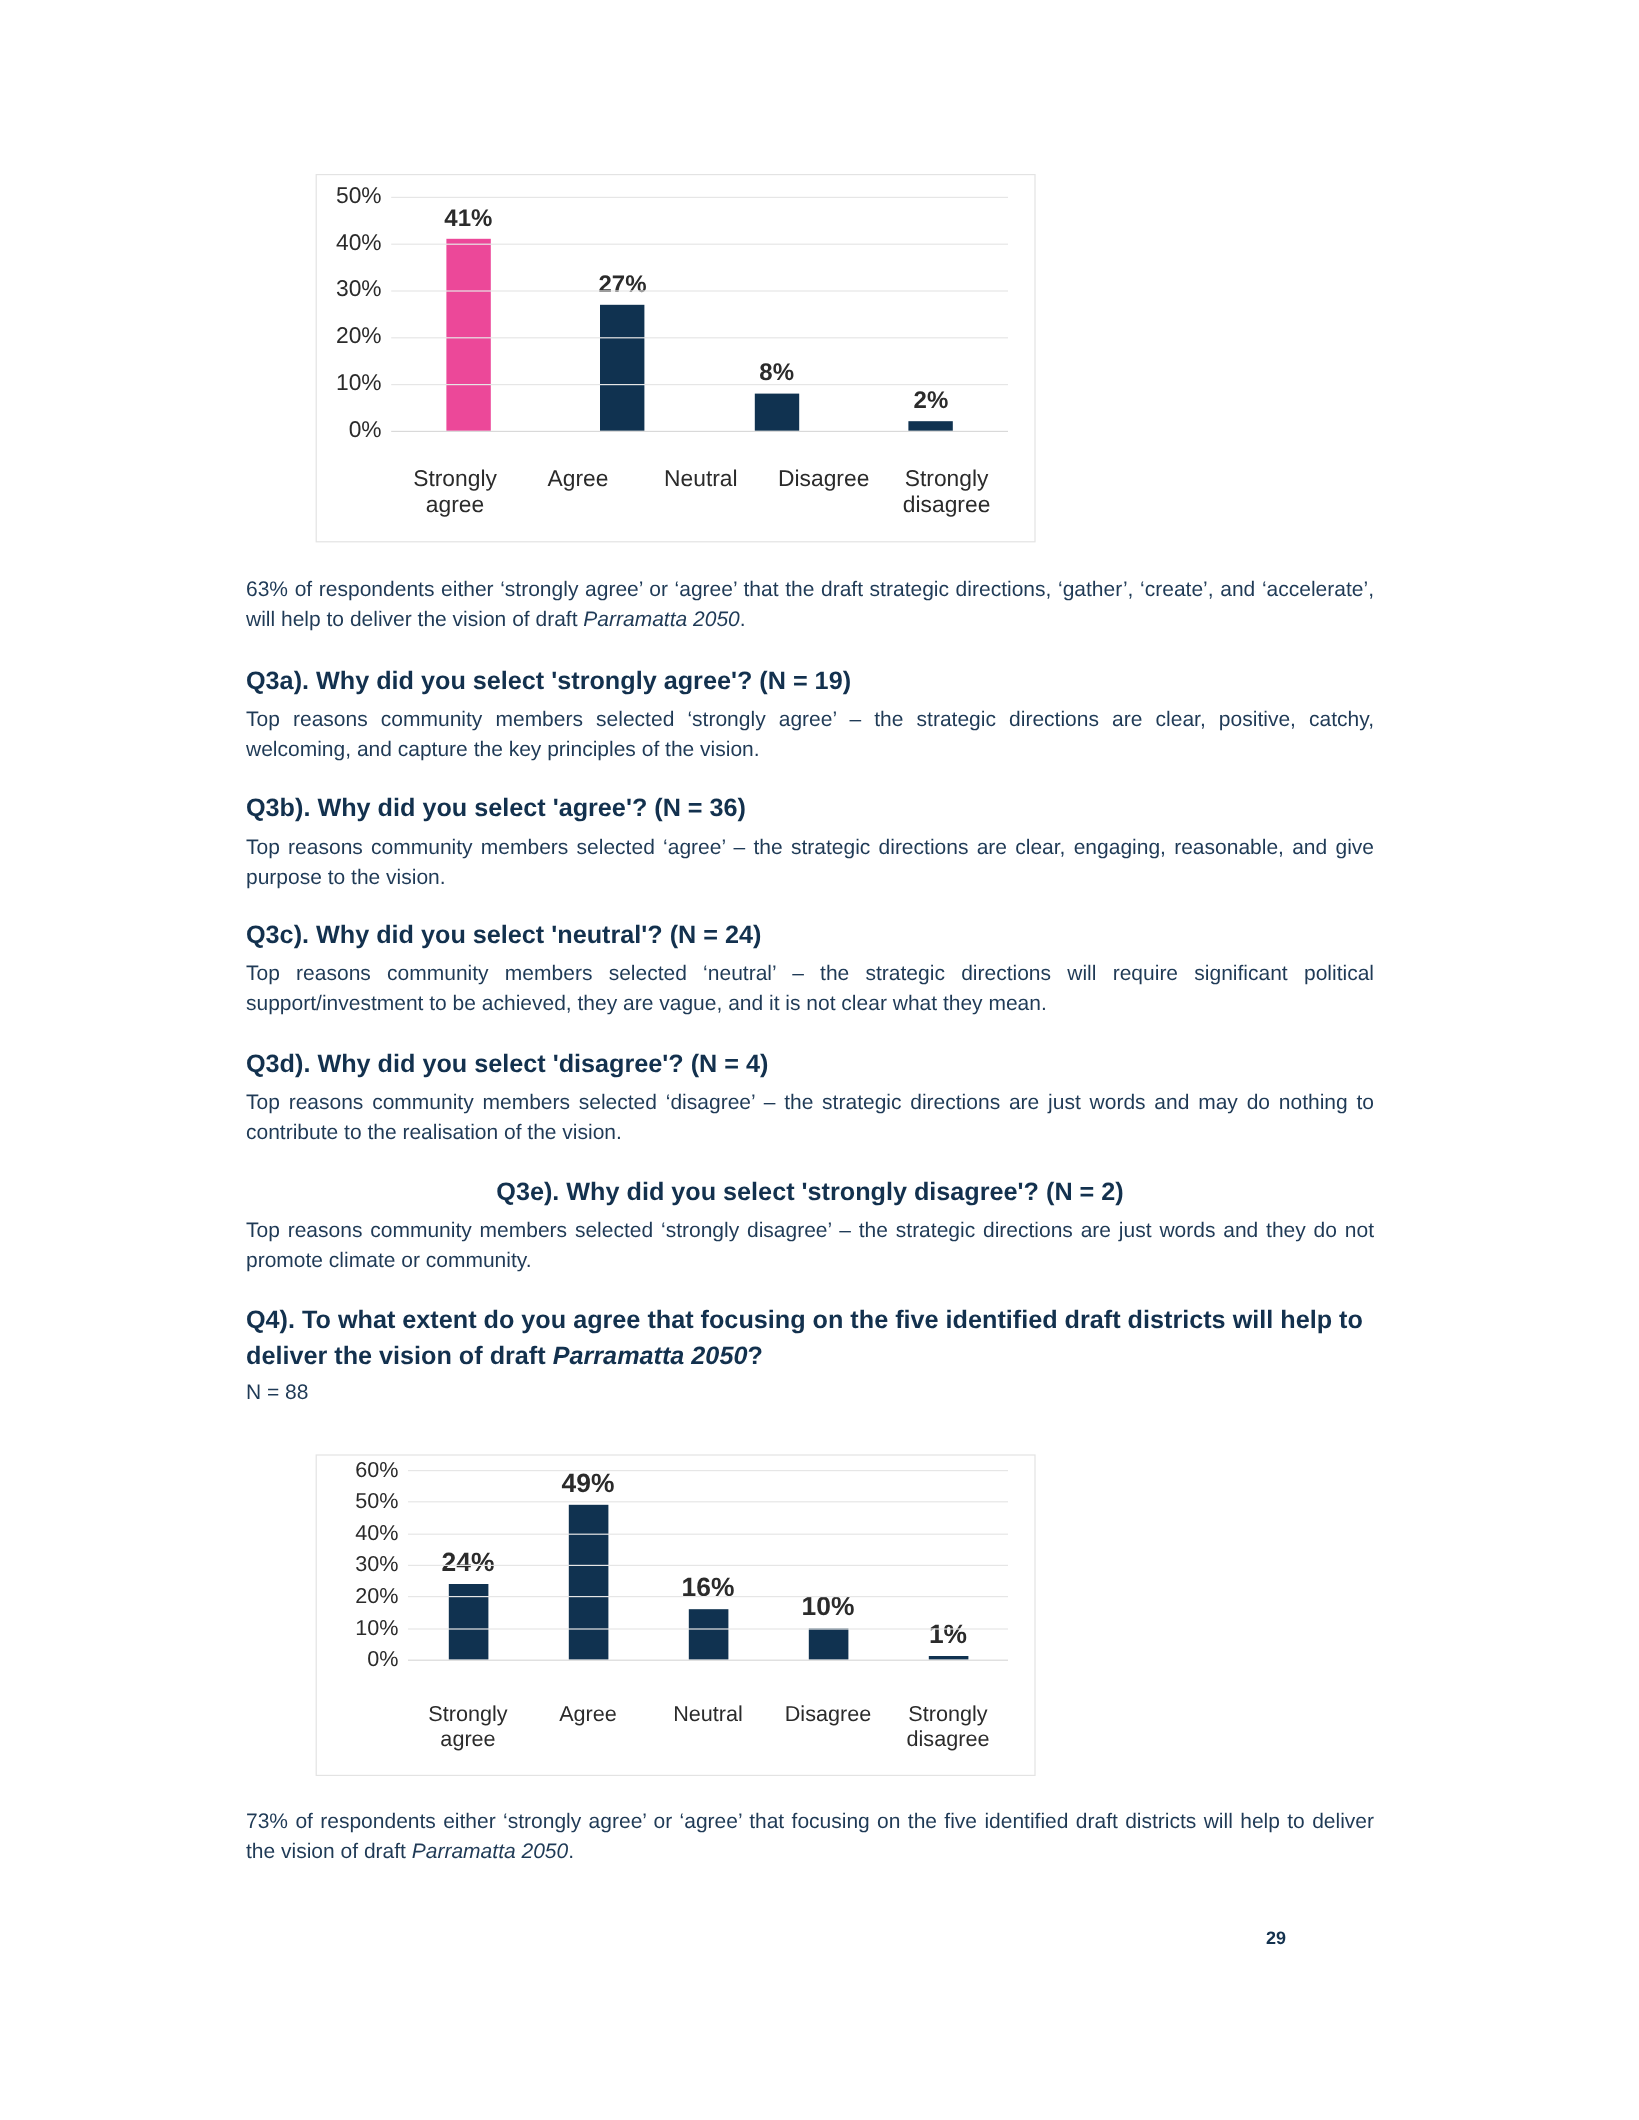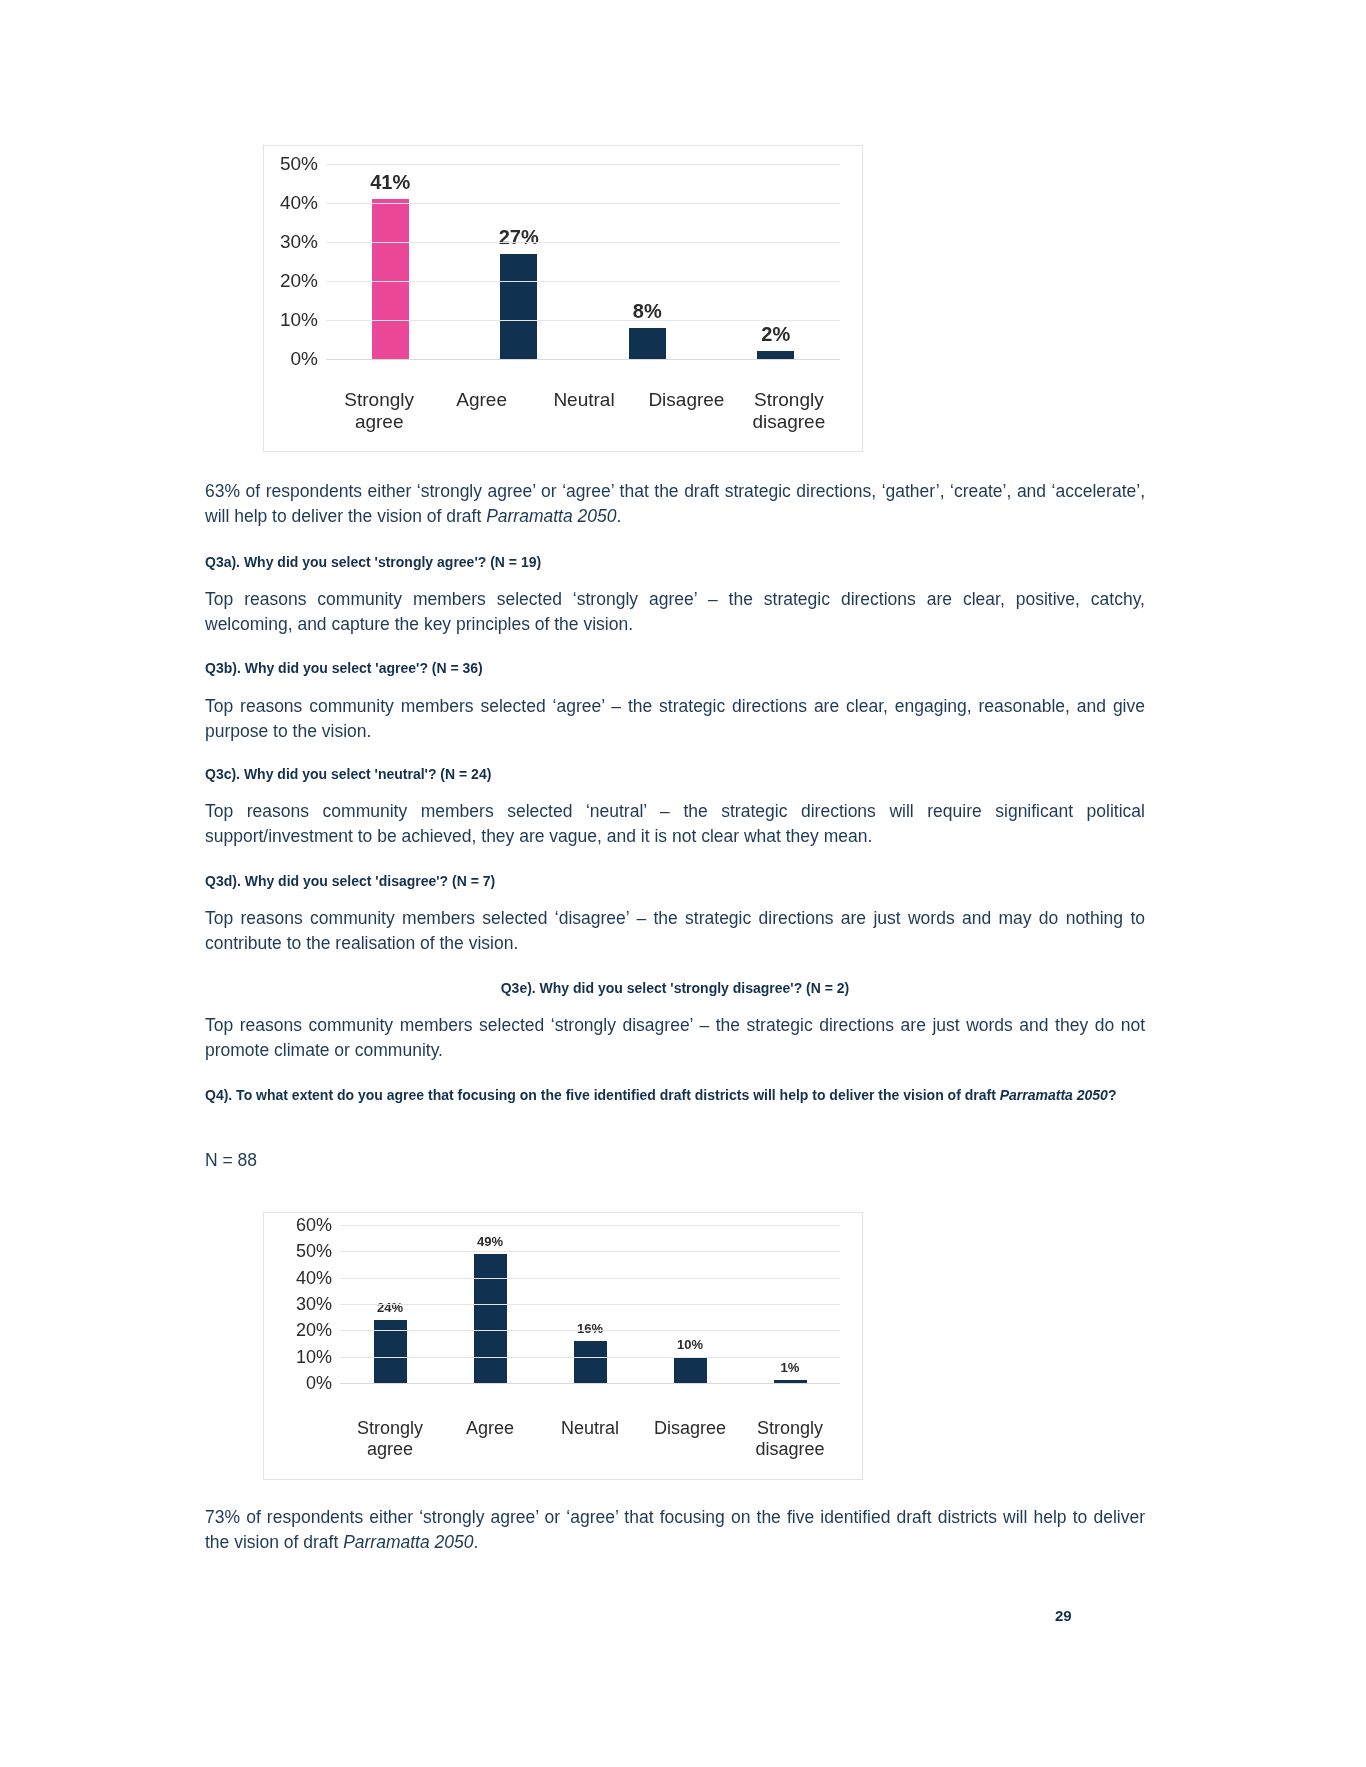--- a/index.html
+++ b/index.html
@@ -139,33 +139,33 @@
     position: absolute;
     left: 58px;
     top: 1212px;
     width: 600px;
     height: 268px;
   }
   #chart2 .plot-wrap { top: 12px; bottom: 96px; left: 14px; right: 22px; }
   #chart2 .x-axis { top: 205px; left: 76px; right: 22px; }
   #chart2 .y-tick { font-size: 18px; }
   #chart2 .bar { width: 33px; }
-  #chart2 .bar-label { font-size: 13px; }
+  #chart2 .bar-label { font-size: 22px; }
   #chart2 .x-label { font-size: 18px; }
 
   
   p.body, p.lead {
     font-size: 17.5px;
     line-height: 1.42;
     color: #1f3a56;
     margin: 0;
     text-align: justify;
   }
   .q-head {
-    font-size: 14px;
+    font-size: 21px;
     font-weight: bold;
     color: #13314e;
     margin: 0;
     line-height: 1.42;
   }
   .italic { font-style: italic; }
   .blk { position: absolute; left: 0; width: 940px; }
 
   #lead1 { top: 479px; }
   #q3a-head { top: 553px; }
@@ -283,21 +283,21 @@
     </div>
 
     <div class="blk" id="q3c-head">
       <p class="q-head">Q3c). Why did you select 'neutral'? (N = 24)</p>
     </div>
     <div class="blk" id="q3c-body">
       <p class="body">Top reasons community members selected ‘neutral’ – the strategic directions will require significant political support/investment to be achieved, they are vague, and it is not clear what they mean.</p>
     </div>
 
     <div class="blk" id="q3d-head">
-      <p class="q-head">Q3d). Why did you select 'disagree'? (N = 7)</p>
+      <p class="q-head">Q3d). Why did you select 'disagree'? (N = 4)</p>
     </div>
     <div class="blk" id="q3d-body">
       <p class="body">Top reasons community members selected ‘disagree’ – the strategic directions are just words and may do nothing to contribute to the realisation of the vision.</p>
     </div>
 
     <div class="blk" id="q3e-head">
       <p class="q-head">Q3e). Why did you select 'strongly disagree'? (N = 2)</p>
     </div>
     <div class="blk" id="q3e-body">
       <p class="body">Top reasons community members selected ‘strongly disagree’ – the strategic directions are just words and they do not promote climate or community.</p>

